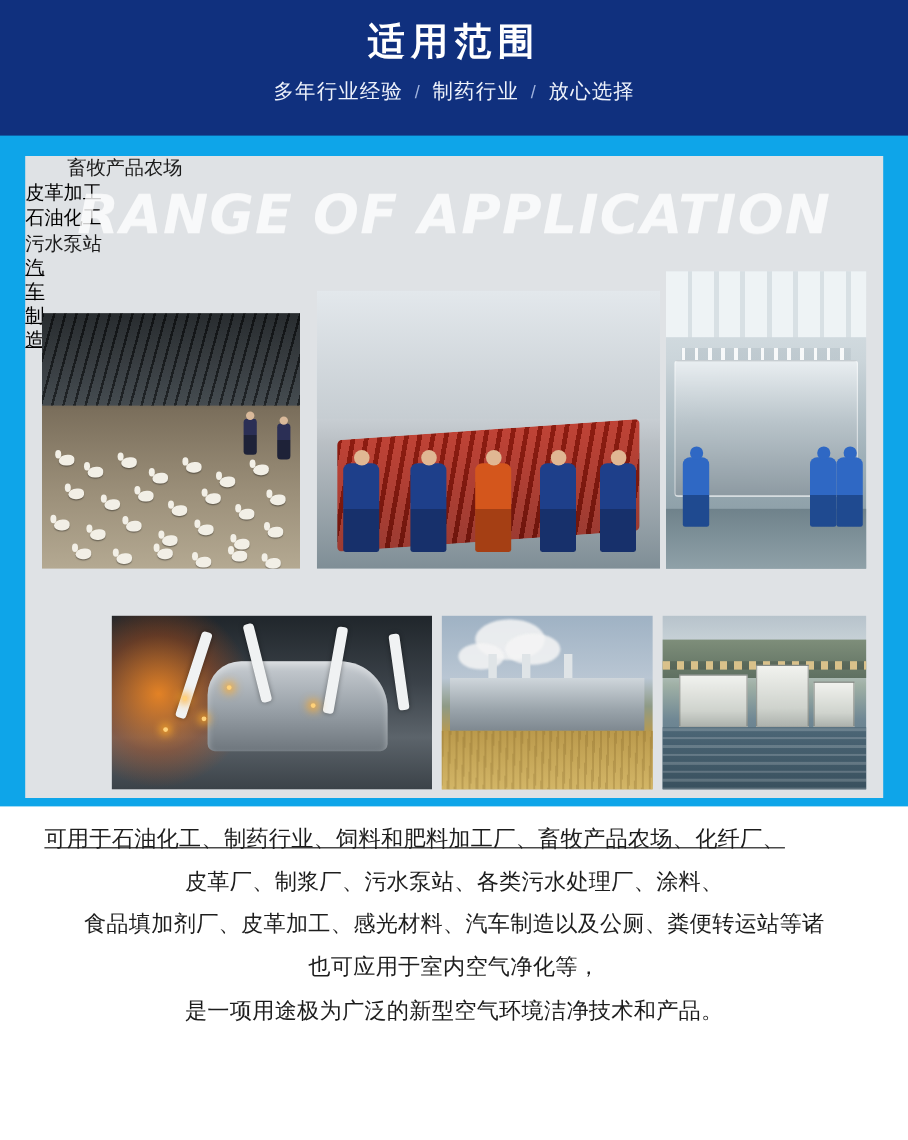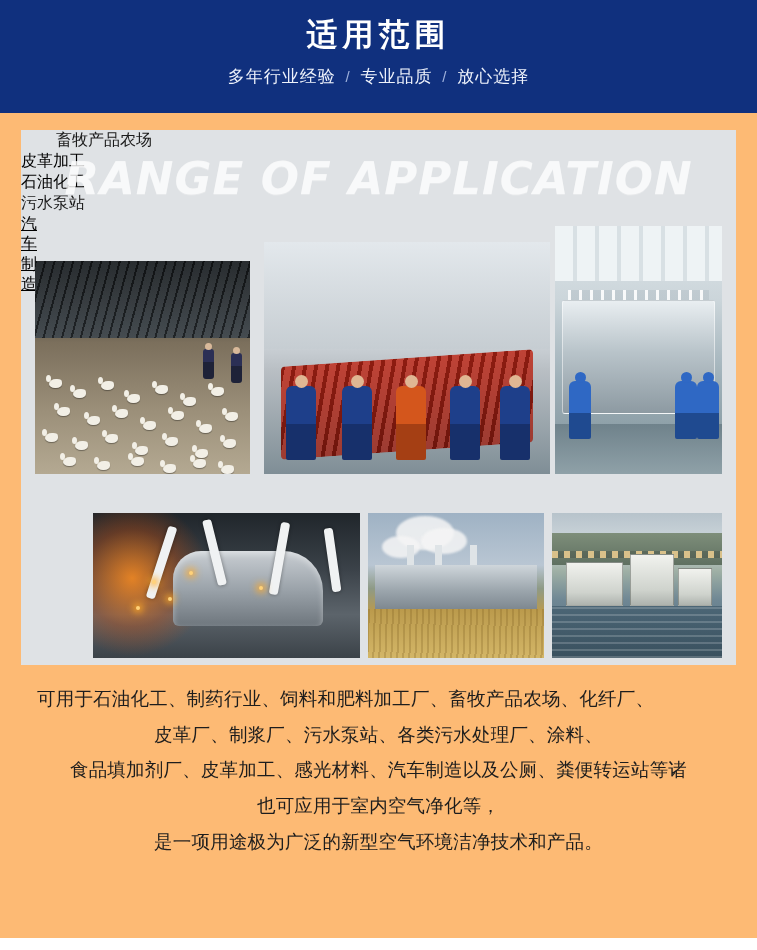--- a/index.html
+++ b/index.html
@@ -6,22 +6,22 @@
   html, body {
     width: 757px;
     height: 950px;
     background: #ffffff;
     font-family: "Liberation Sans", sans-serif;
     overflow: hidden;
   }
   .page {
     position: relative;
     width: 757px;
-    height: 938px;
-    background: #fdba74;
+    height: 672px;
+    background: #0ea5e9;
   }
 
   
   .banner {
     position: relative;
     width: 757px;
     height: 113px;
     background: #10307e;
     text-align: center;
     color: #ffffff;
@@ -266,33 +266,33 @@
   .copy {
     width: 715px;
     margin: 16px auto 0 auto;
     text-align: center;
     color: #1d1d1d;
     font-size: 18.5px;
     line-height: 1.93;
     letter-spacing: 0.2px;
   }
   .copy p { white-space: nowrap; }
-  .copy p:first-child { text-align: left; padding-left: 16px; }
+  .copy p:first-child { text-align: left; padding-left: 16px; text-decoration: underline; }
 </style>
 </head>
 <body>
 
 <div class="page">
 
   <div class="banner">
     <div class="banner-title">适用范围</div>
     <div class="banner-sub">
       <span>多年行业经验</span>
       <span class="sep">/</span>
-      <span>专业品质</span>
+      <span>制药行业</span>
       <span class="sep">/</span>
       <span>放心选择</span>
     </div>
   </div>
 
   <div class="collage">
 
     <div class="watermark">RANGE OF APPLICATION</div>
 
     <div class="tile" id="tile-farm">

